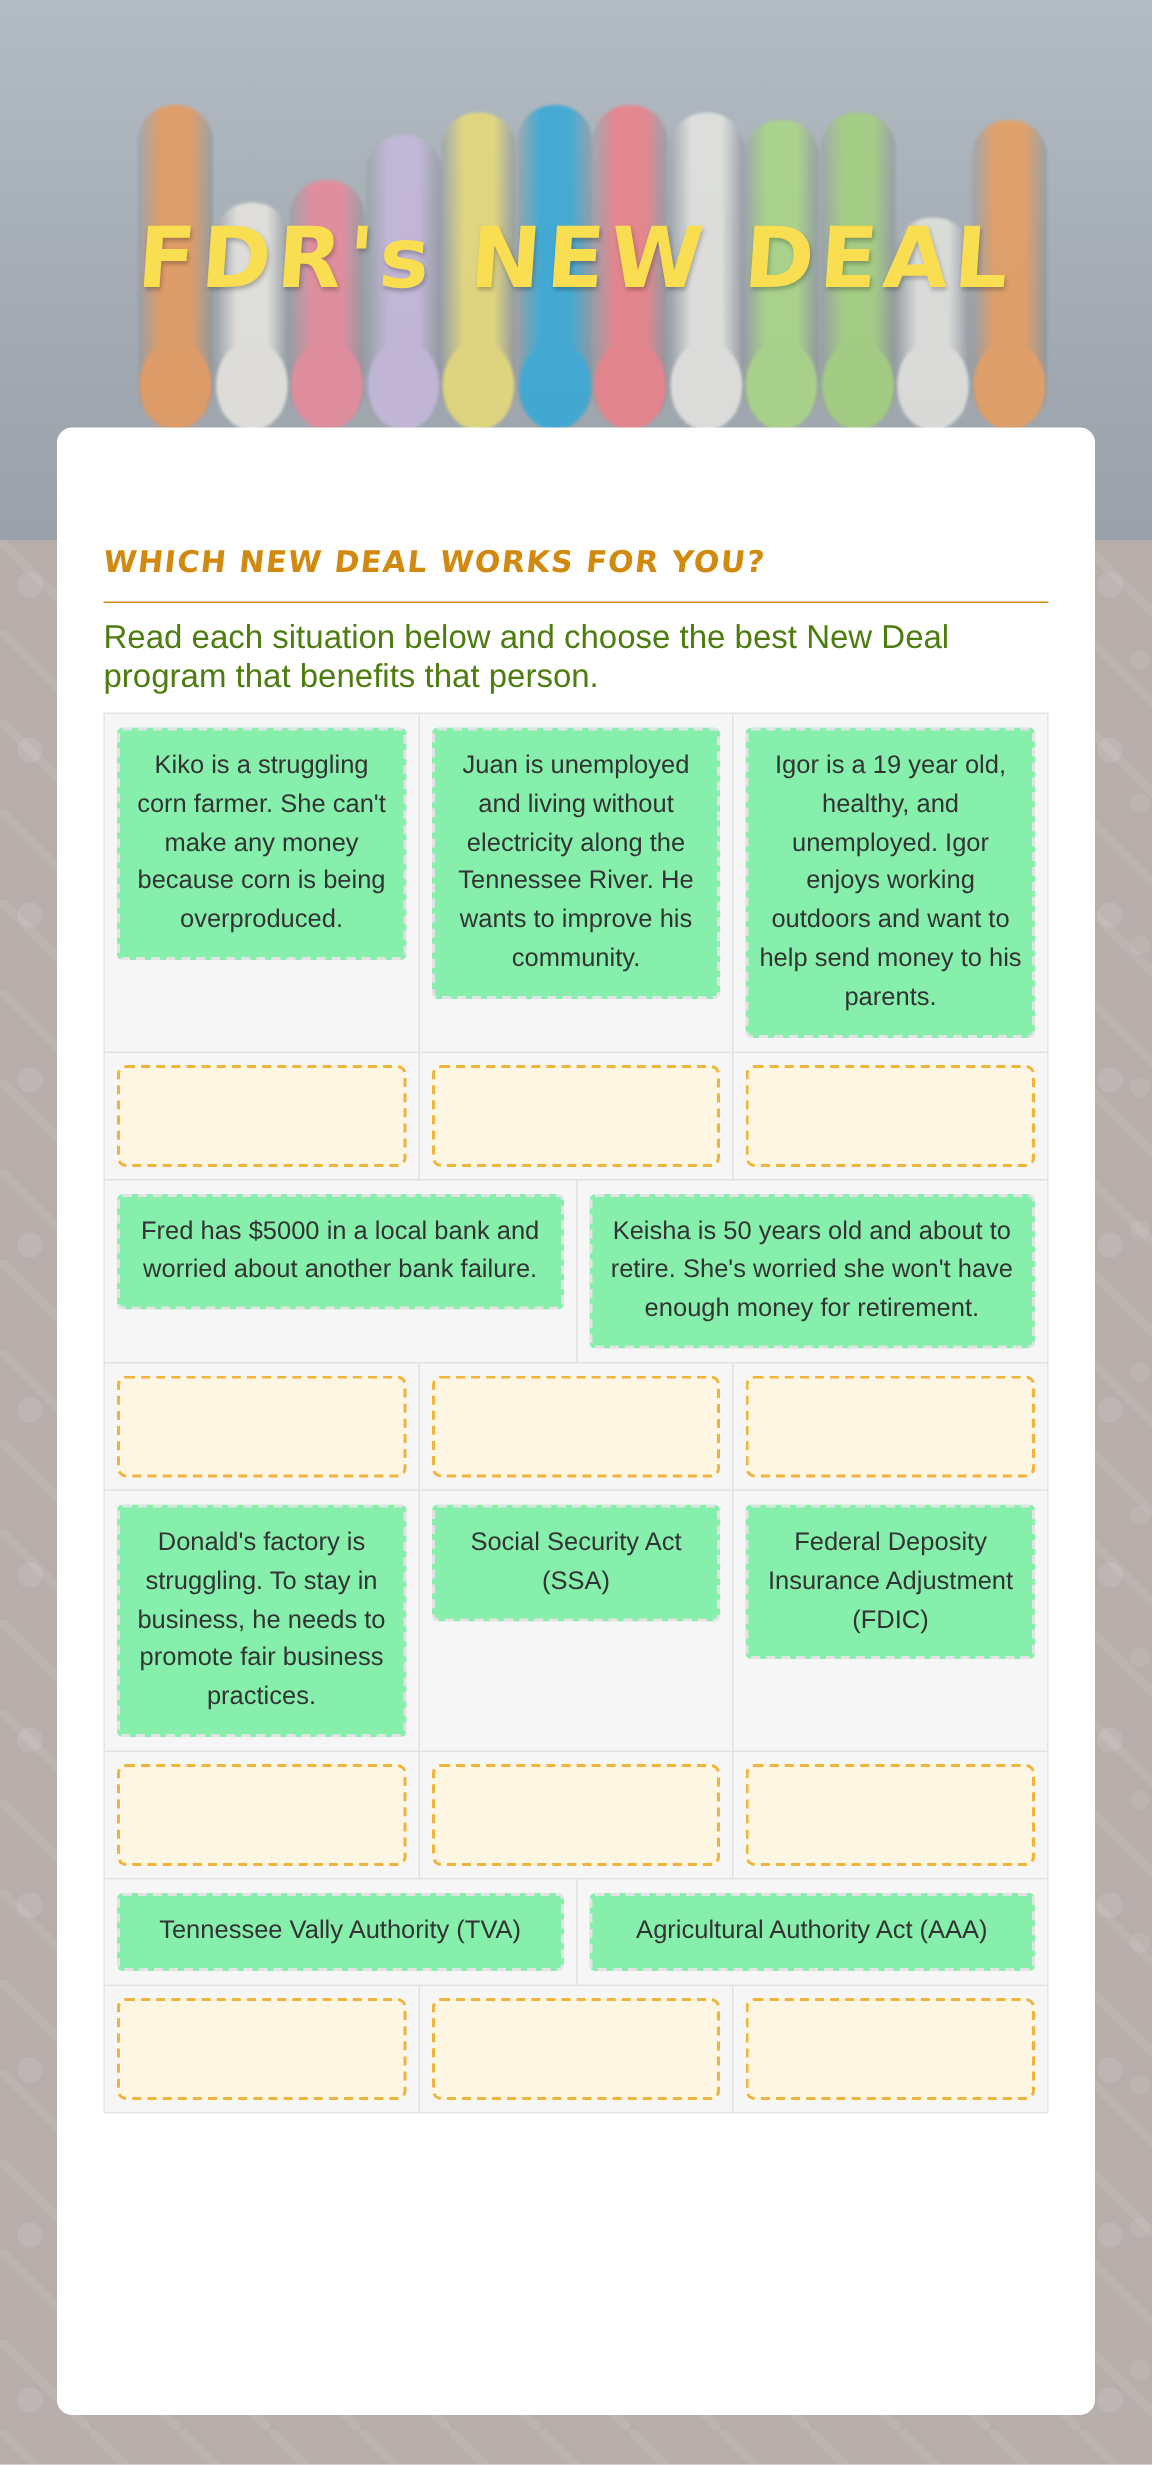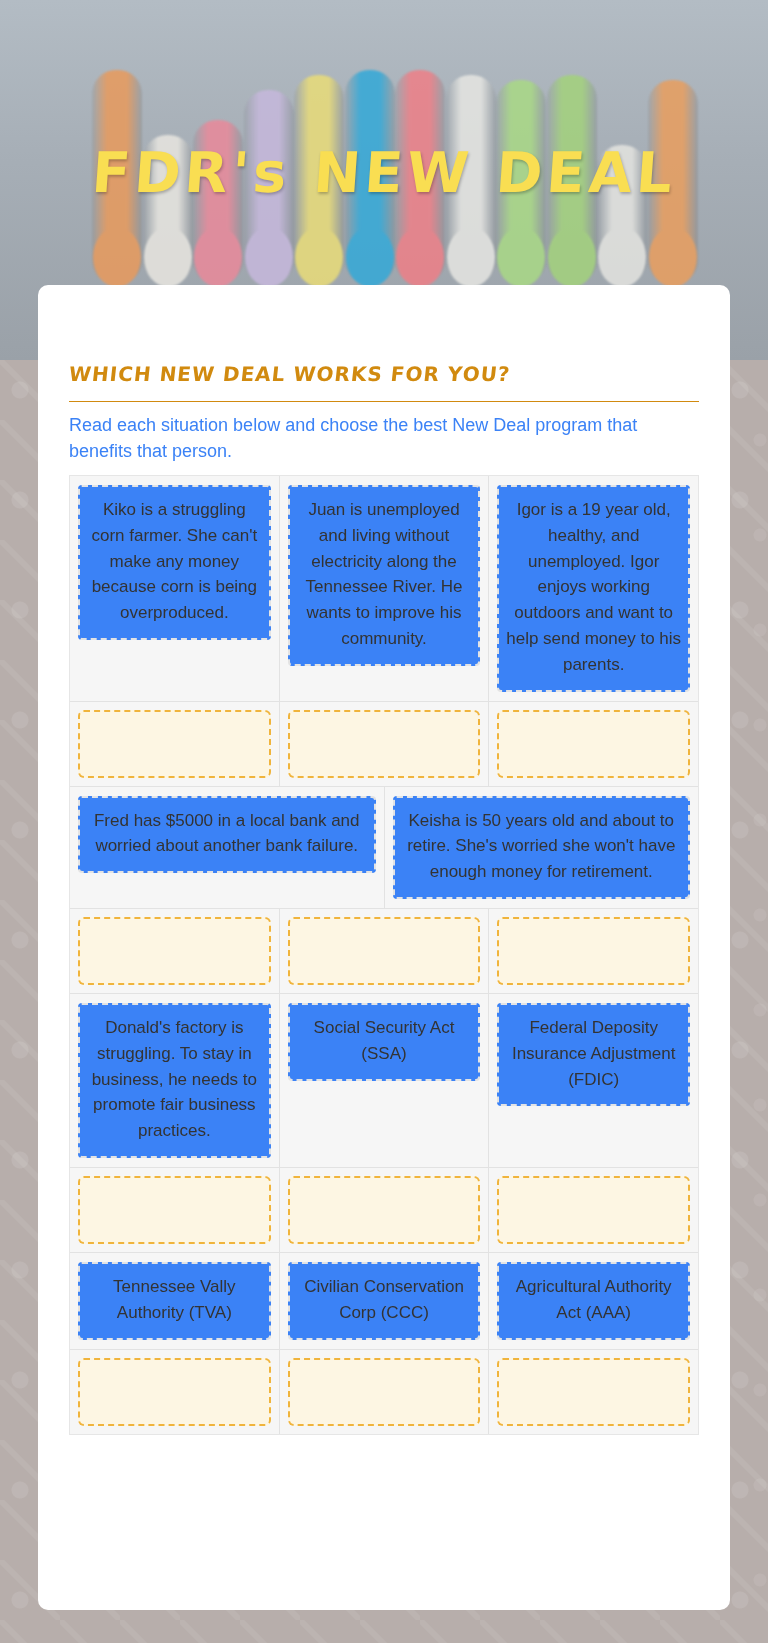--- a/index.html
+++ b/index.html
@@ -46,34 +46,34 @@
     .section-title {
       position: absolute; left: 31px; top: 77px;
       font-family: "DejaVu Sans", sans-serif; font-weight: bold; font-size: 20px;
       color: #d18a0f; letter-spacing: 1px; transform: skewX(-6deg);
     }
     .title-rule {
       position: absolute; left: 31px; top: 116px; width: 630px; height: 1px; background: #d18a0f;
     }
     .instructions {
       position: absolute; left: 31px; top: 127px; width: 630px;
-      font-family: "Liberation Sans", sans-serif; font-size: 18px; line-height: 26px; color: #3b82f6;
+      font-family: "Liberation Sans", sans-serif; font-size: 22px; line-height: 26px; color: #4d7c0f;
     }
     .grid {
       position: absolute; left: 31px; top: 190px; width: 630px;
       border: 1px solid #e6e6e6; background: #f6f6f6;
     }
     .row { display: flex; border-top: 1px solid #e2e2e2; }
     .row:first-child { border-top: none; }
     .cell {
       flex: 1; padding: 9px 8px; border-left: 1px solid #e2e2e2;
     }
     .cell:first-child { border-left: none; }
     .tile {
-      background: #3b82f6; border: 2px dashed #e3e3e3; border-radius: 4px;
+      background: #86efac; border: 2px dashed #e3e3e3; border-radius: 4px;
       padding: 10px 6px 12px; text-align: center;
       font-family: "Liberation Sans", sans-serif; font-size: 17px; line-height: 25.8px; color: #333333;
       cursor: grab;
     }
     .drop {
       height: 68px; background: #fdf6e3; border: 2px dashed #f0b43c; border-radius: 6px;
     }
     .row.drop-row .cell { padding: 8px 8px; }
   </style>
 </head>
@@ -194,23 +194,20 @@
       <div class="cell">
           <div class="drop"></div>
         </div>
     </div>
 
     <div class="row">
       <div class="cell">
           <div class="tile">Tennessee Vally Authority (TVA)</div>
         </div>
       <div class="cell">
-          <div class="tile">Civilian Conservation Corp (CCC)</div>
-        </div>
-      <div class="cell">
           <div class="tile">Agricultural Authority Act (AAA)</div>
         </div>
     </div>
     <div class="row drop-row">
       <div class="cell">
           <div class="drop"></div>
         </div>
       <div class="cell">
           <div class="drop"></div>
         </div>

